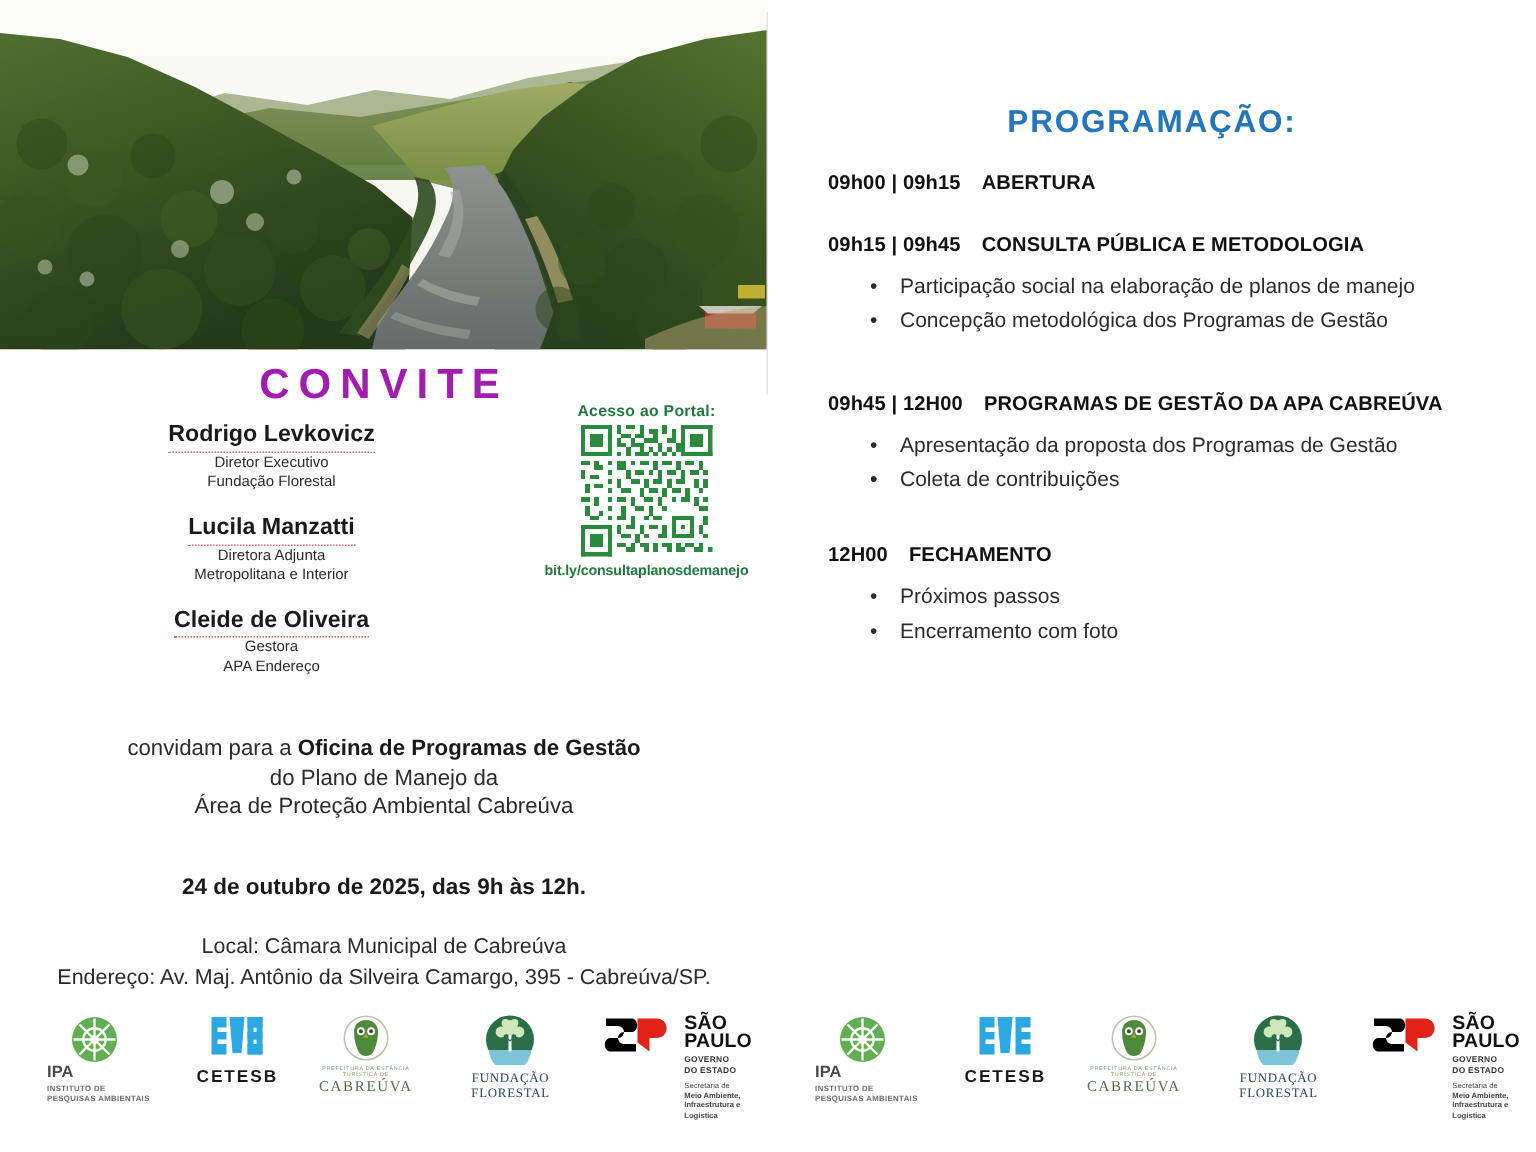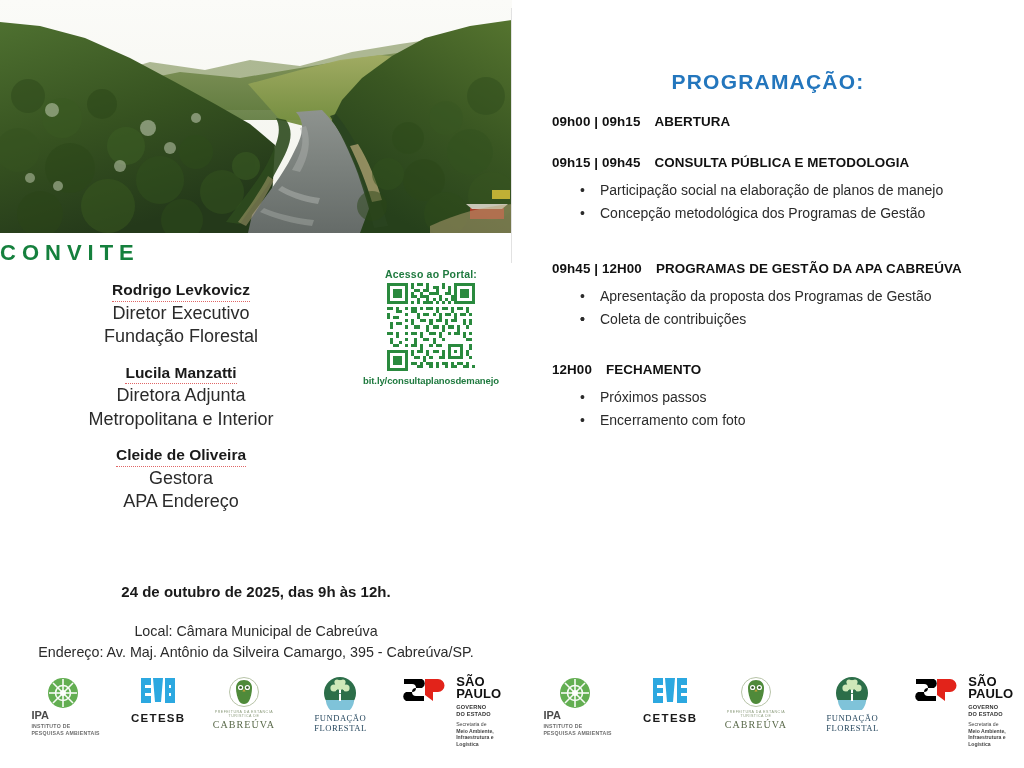--- a/index.html
+++ b/index.html
@@ -49,45 +49,45 @@
     height: 233px;
     overflow: hidden;
   }
   .photo svg { display: block; width: 512px; height: 233px; }
 
   
   .convite-title {
     position: absolute;
     left: 0; top: 240px;
     width: 512px;
-    text-align: left;
-    font-size: 22px;
+    text-align: center;
+    font-size: 28px;
     font-weight: bold;
     letter-spacing: 6px;
-    color: #15803d;
+    color: #a21caf;
   }
 
   .people {
     position: absolute;
     left: 0; top: 280px;
     width: 350px;
     text-align: center;
   }
   .person { margin-bottom: 14px; margin-left: 12px; }
   .person-name {
     font-size: 15.5px;
     font-weight: bold;
     color: #1a1a1a;
     line-height: 1.28;
     border-bottom: 1.5px dotted #e06666;
     display: inline-block;
     padding-bottom: 1px;
   }
   .person-role, .person-org {
-    font-size: 18px;
+    font-size: 10px;
     color: #2b2b2b;
     line-height: 1.3;
   }
 
   
   .qr-block {
     position: absolute;
     left: 356px; top: 268px;
     width: 150px;
     text-align: center;
@@ -509,20 +509,25 @@
             <rect x="14" y="27" width="1" height="1"></rect>
           <rect x="19" y="27" width="1" height="1"></rect>
             <rect x="22" y="27" width="1" height="1"></rect>
           <rect x="25" y="27" width="1" height="1"></rect>
             <rect x="28" y="27" width="1" height="1"></rect>
         </g>
       </svg>
       <div class="qr-url">bit.ly/consultaplanosdemanejo</div>
     </div>
 
+    <div class="invite-body">
+      <div class="invite-line"><span>convidam para a </span><b>Oficina de Programas de Gestão</b></div>
+      <div class="invite-line">do Plano de Manejo da</div>
+      <div class="invite-line">Área de Proteção Ambiental Cabreúva</div>
+    </div>
 
     <div class="invite-date">24 de outubro de 2025, das 9h às 12h.</div>
 
     <div class="invite-place">
       <div>Local: Câmara Municipal de Cabreúva</div>
       <div>Endereço: Av. Maj. Antônio da Silveira Camargo, 395 - Cabreúva/SP.</div>
     </div>
   </div>
 
   <div class="divider-vert"></div>

